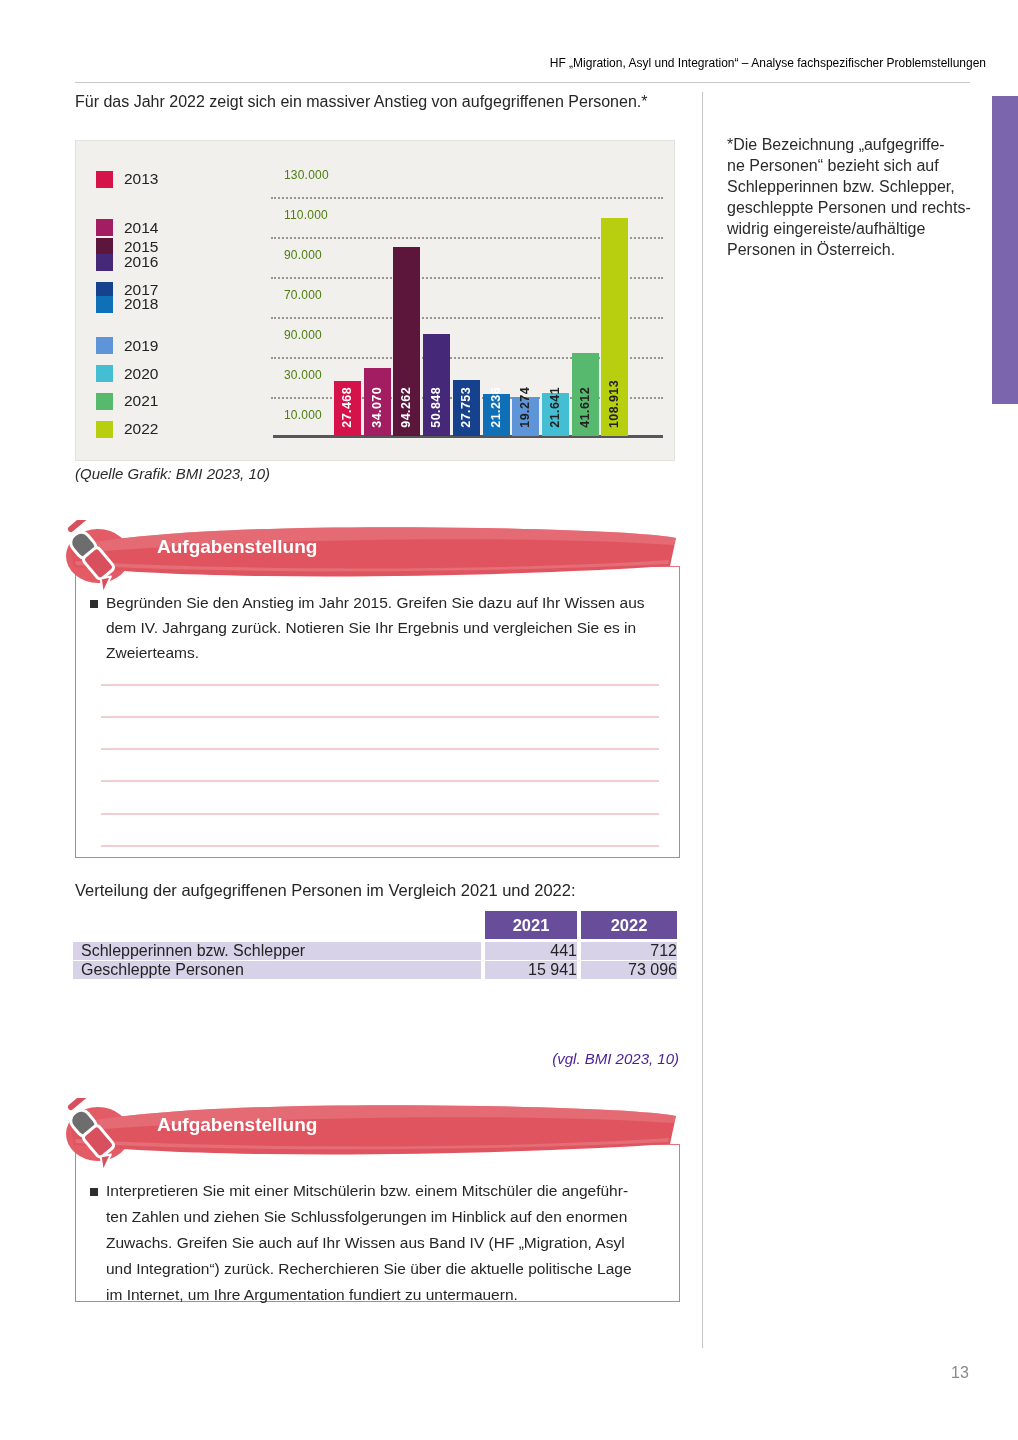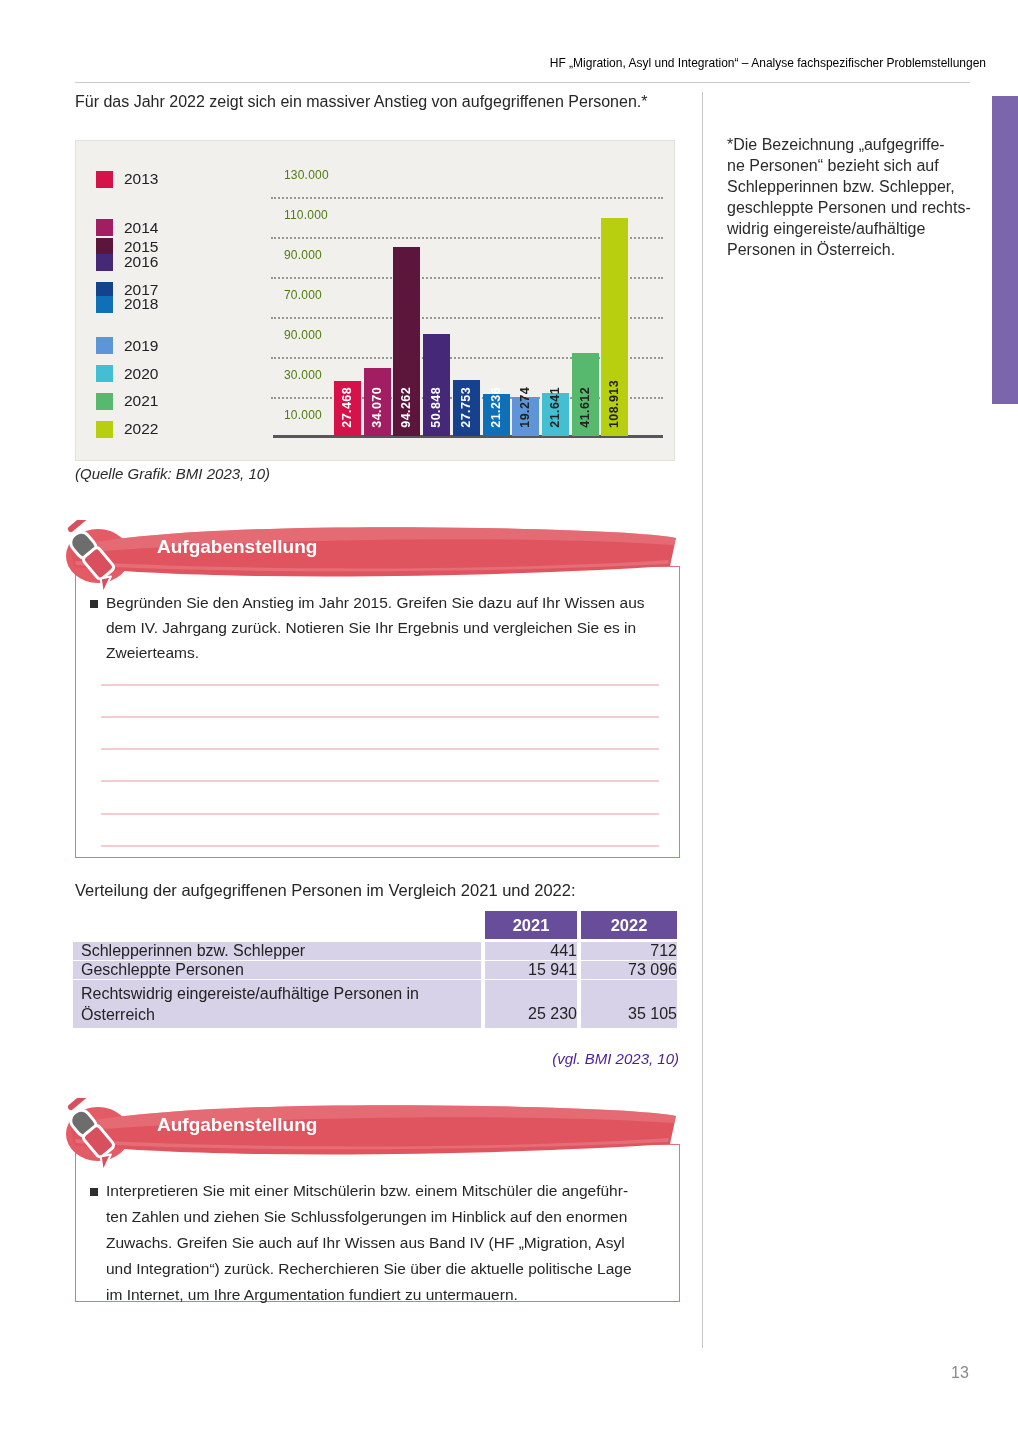--- a/index.html
+++ b/index.html
@@ -203,25 +203,20 @@
       <div class="trow body-row">
         <div class="tcell label">Schlepperinnen bzw. Schlepper</div>
         <div class="tcell num">441</div>
         <div class="tcell num">712</div>
       </div>
       <div class="trow body-row">
         <div class="tcell label">Geschleppte Personen</div>
         <div class="tcell num">15 941</div>
         <div class="tcell num">73 096</div>
       </div>
-      <div class="trow tall">
-        <div class="tcell label">Rechtswidrig eingereiste/aufhältige Personen in Österreich</div>
-        <div class="tcell num">25 230</div>
-        <div class="tcell num">35 105</div>
-      </div>
     </div>
 </div>
 <div class="abs" id="comparison-source">(vgl. BMI 2023, 10)</div>
 
 <div class="abs banner" style="left:62px;top:1098px;">
   <svg class="brush" width="630" height="66" viewBox="0 0 630 66">
     <ellipse cx="36" cy="36" rx="32" ry="27" fill="#e25b65"></ellipse>
     <path d="M8,26 C90,10 240,5 420,8 C520,10 586,13 614,18 L608,46 C500,53 340,58 200,56 C120,55 50,51 12,47 Z" fill="#e0545f"></path>
     <path d="M8,26 C90,10 240,5 420,8 C520,10 586,13 614,18 L612,25 C470,16 220,17 12,33 Z" fill="#e87d85" opacity="0.55"></path>
     <path d="M14,45 C120,52 380,55 606,44 L607,40 C420,52 150,50 13,41 Z" fill="#ea858c" opacity="0.5"></path>

